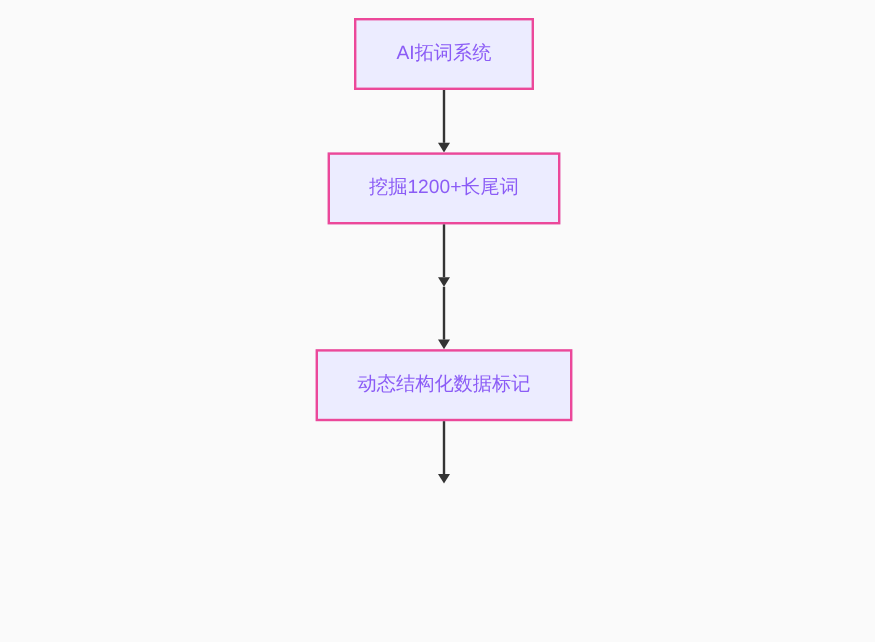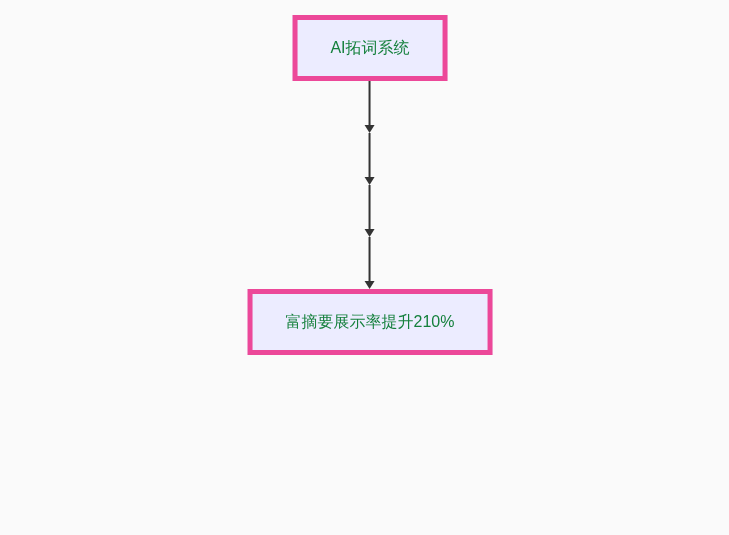--- a/index.html
+++ b/index.html
@@ -19,22 +19,22 @@
     left: 370px;
     top: 15px;
     transform: translateX(-50%);
     display: flex;
     flex-direction: column;
     align-items: center;
   }
   .flow-node {
     box-sizing: border-box;
     background: #ECECFF;
-    border: 5px solid #ec4899;
-    color: #15803d;
+    border: 2px solid #ec4899;
+    color: #8b5cf6;
     font-size: 16px;
     line-height: 16px;
     padding: 20px 33px;
     text-align: center;
     white-space: nowrap;
   }
   .edge {
     display: flex;
     flex-direction: column;
     align-items: center;
@@ -60,35 +60,38 @@
 
   <div class="flow-node">
     <span>AI拓词系统</span>
   </div>
 
   <div class="edge">
     <div class="edge-line"></div>
     <div class="edge-arrowhead"></div>
   </div>
 
-
-  <div class="edge">
-    <div class="edge-line"></div>
-    <div class="edge-arrowhead"></div>
+  <div class="flow-node">
+    <span>挖掘1200+长尾词</span>
   </div>
-
 
   <div class="edge">
     <div class="edge-line"></div>
     <div class="edge-arrowhead"></div>
   </div>
 
 
   <div class="edge">
     <div class="edge-line"></div>
     <div class="edge-arrowhead"></div>
   </div>
 
   <div class="flow-node">
-    <span>富摘要展示率提升210%</span>
+    <span>动态结构化数据标记</span>
   </div>
+
+  <div class="edge">
+    <div class="edge-line"></div>
+    <div class="edge-arrowhead"></div>
+  </div>
+
 
 </div>
 
 </body></html>

